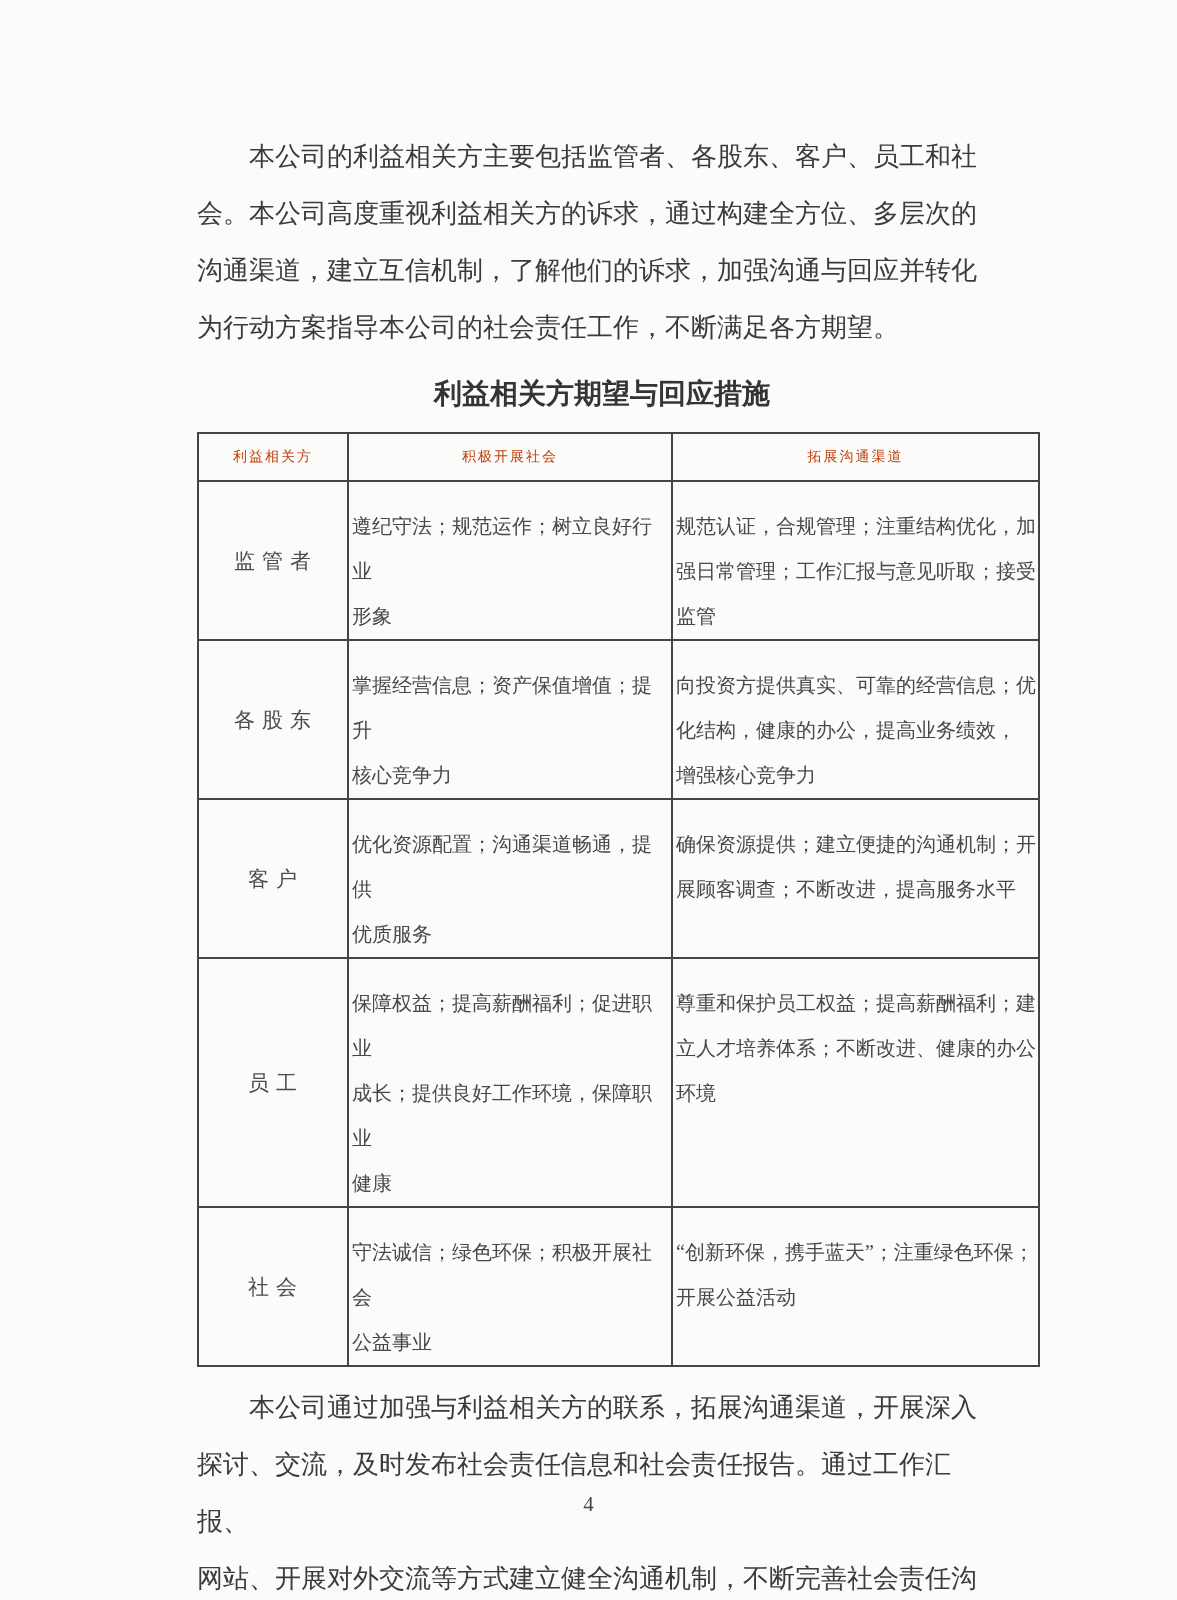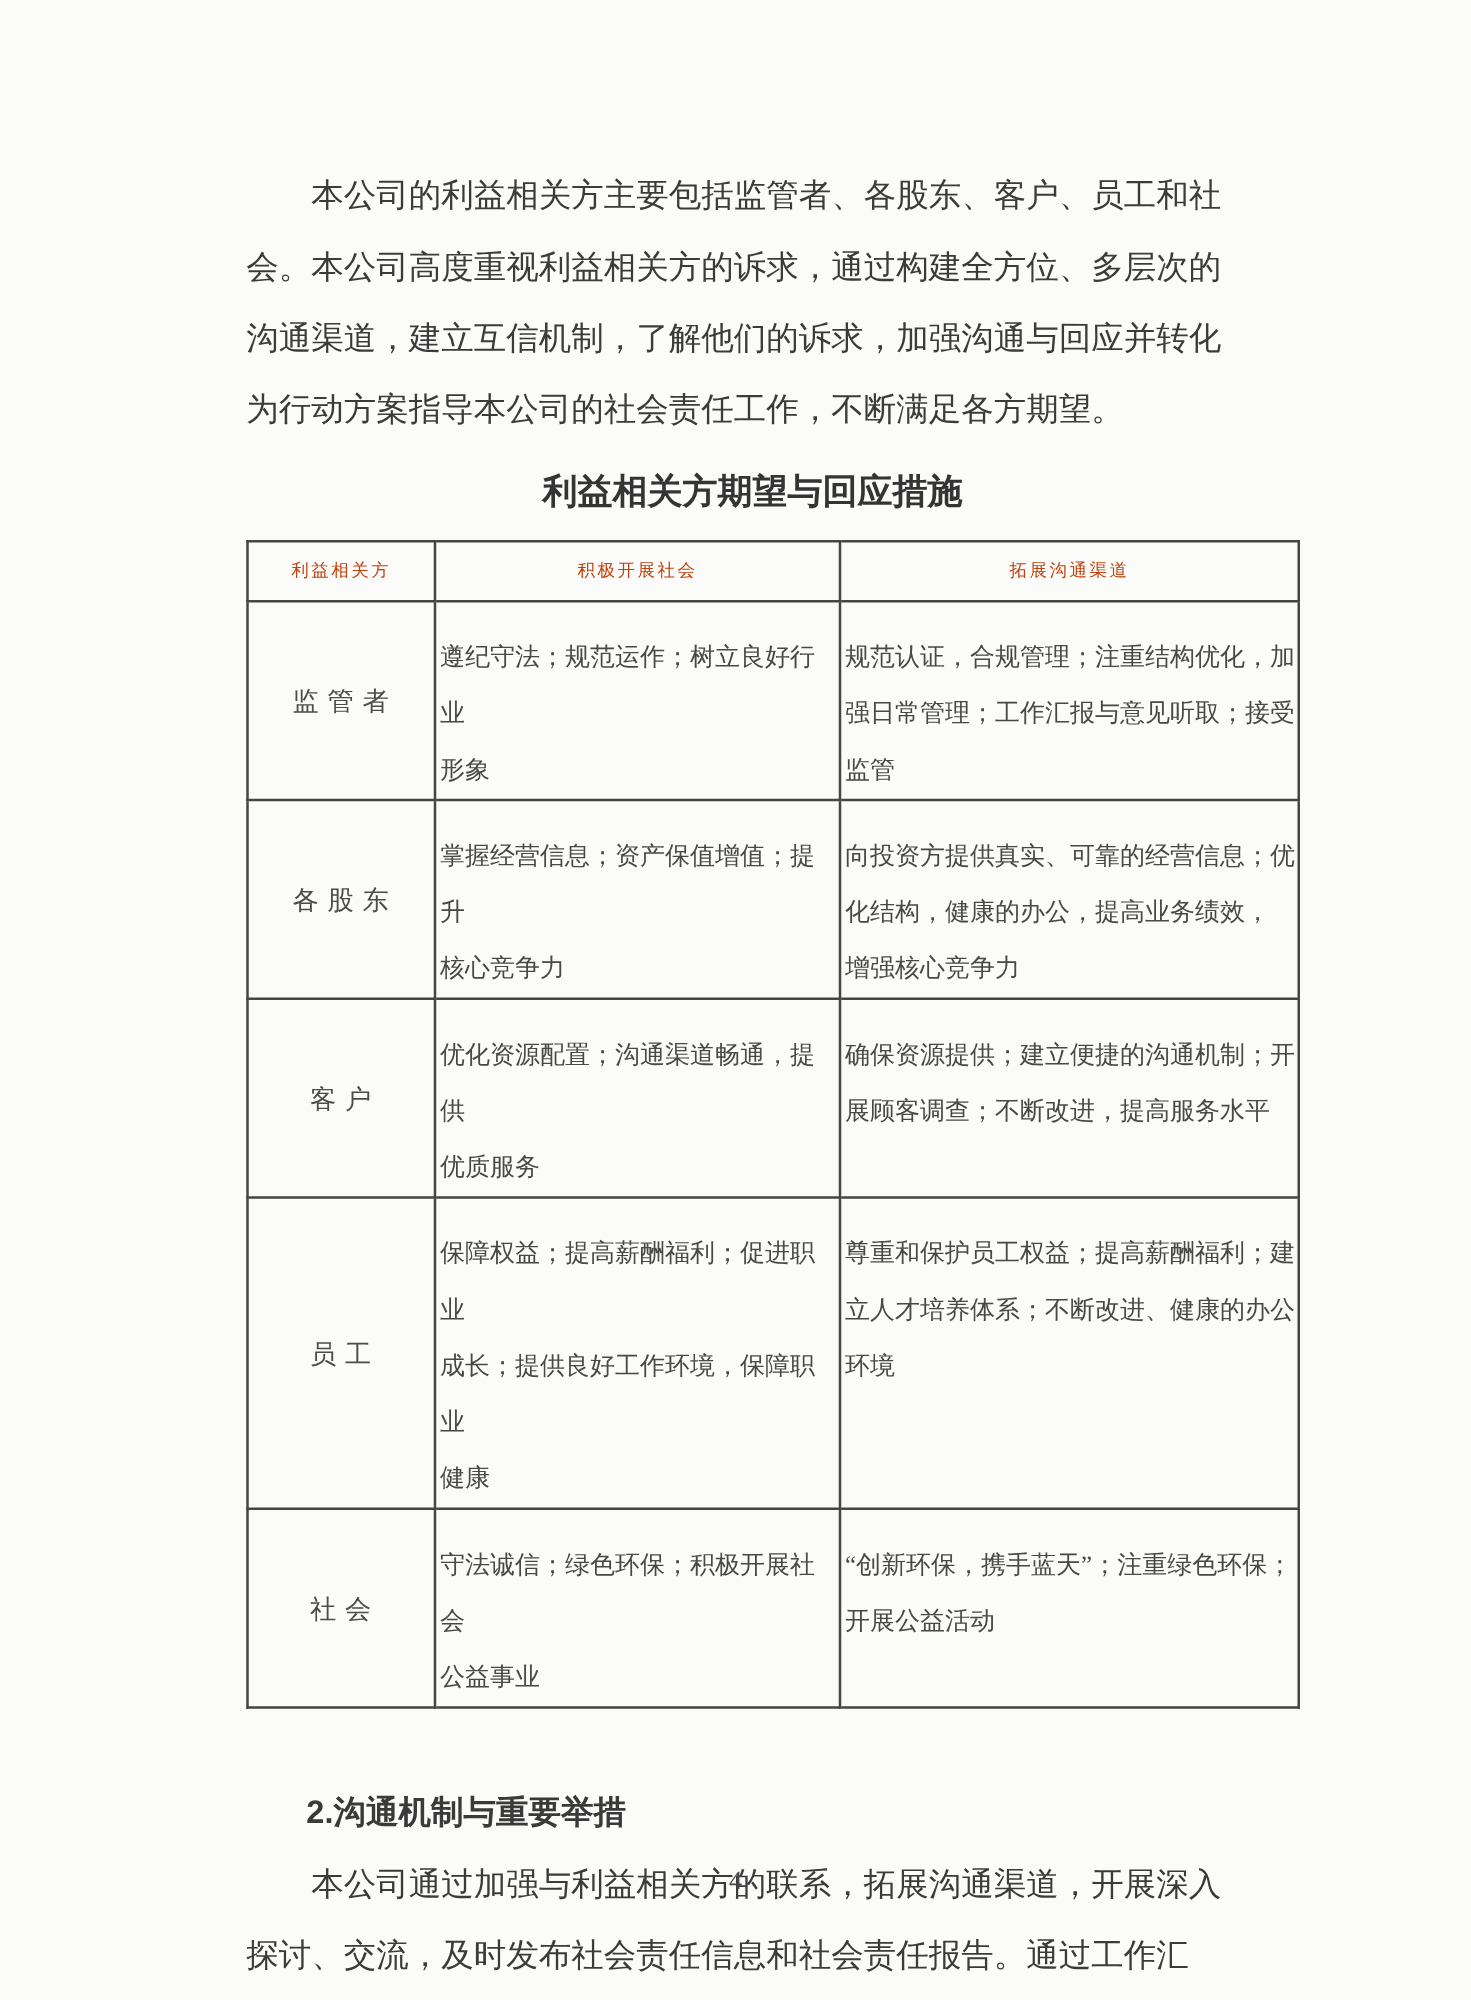--- a/index.html
+++ b/index.html
@@ -161,21 +161,20 @@
         <tr class="rh-e">
           <td class="name-cell">社会</td>
           <td class="text-cell">守法诚信；绿色环保；积极开展社会
 公益事业</td>
           <td class="text-cell">“创新环保，携手蓝天”；注重绿色环保；
 开展公益活动</td>
         </tr>
       </tbody>
     </table>
 
-    <h3 class="section-heading">2.沟通机制与重要举措</h3>
 
     <p class="body-text p2">本公司通过加强与利益相关方的联系，拓展沟通渠道，开展深入
 探讨、交流，及时发布社会责任信息和社会责任报告。通过工作汇报、
 网站、开展对外交流等方式建立健全沟通机制，不断完善社会责任沟
 通机制。</p>
 
   </div>
 
   <div class="page-number">4</div>
 </div>

